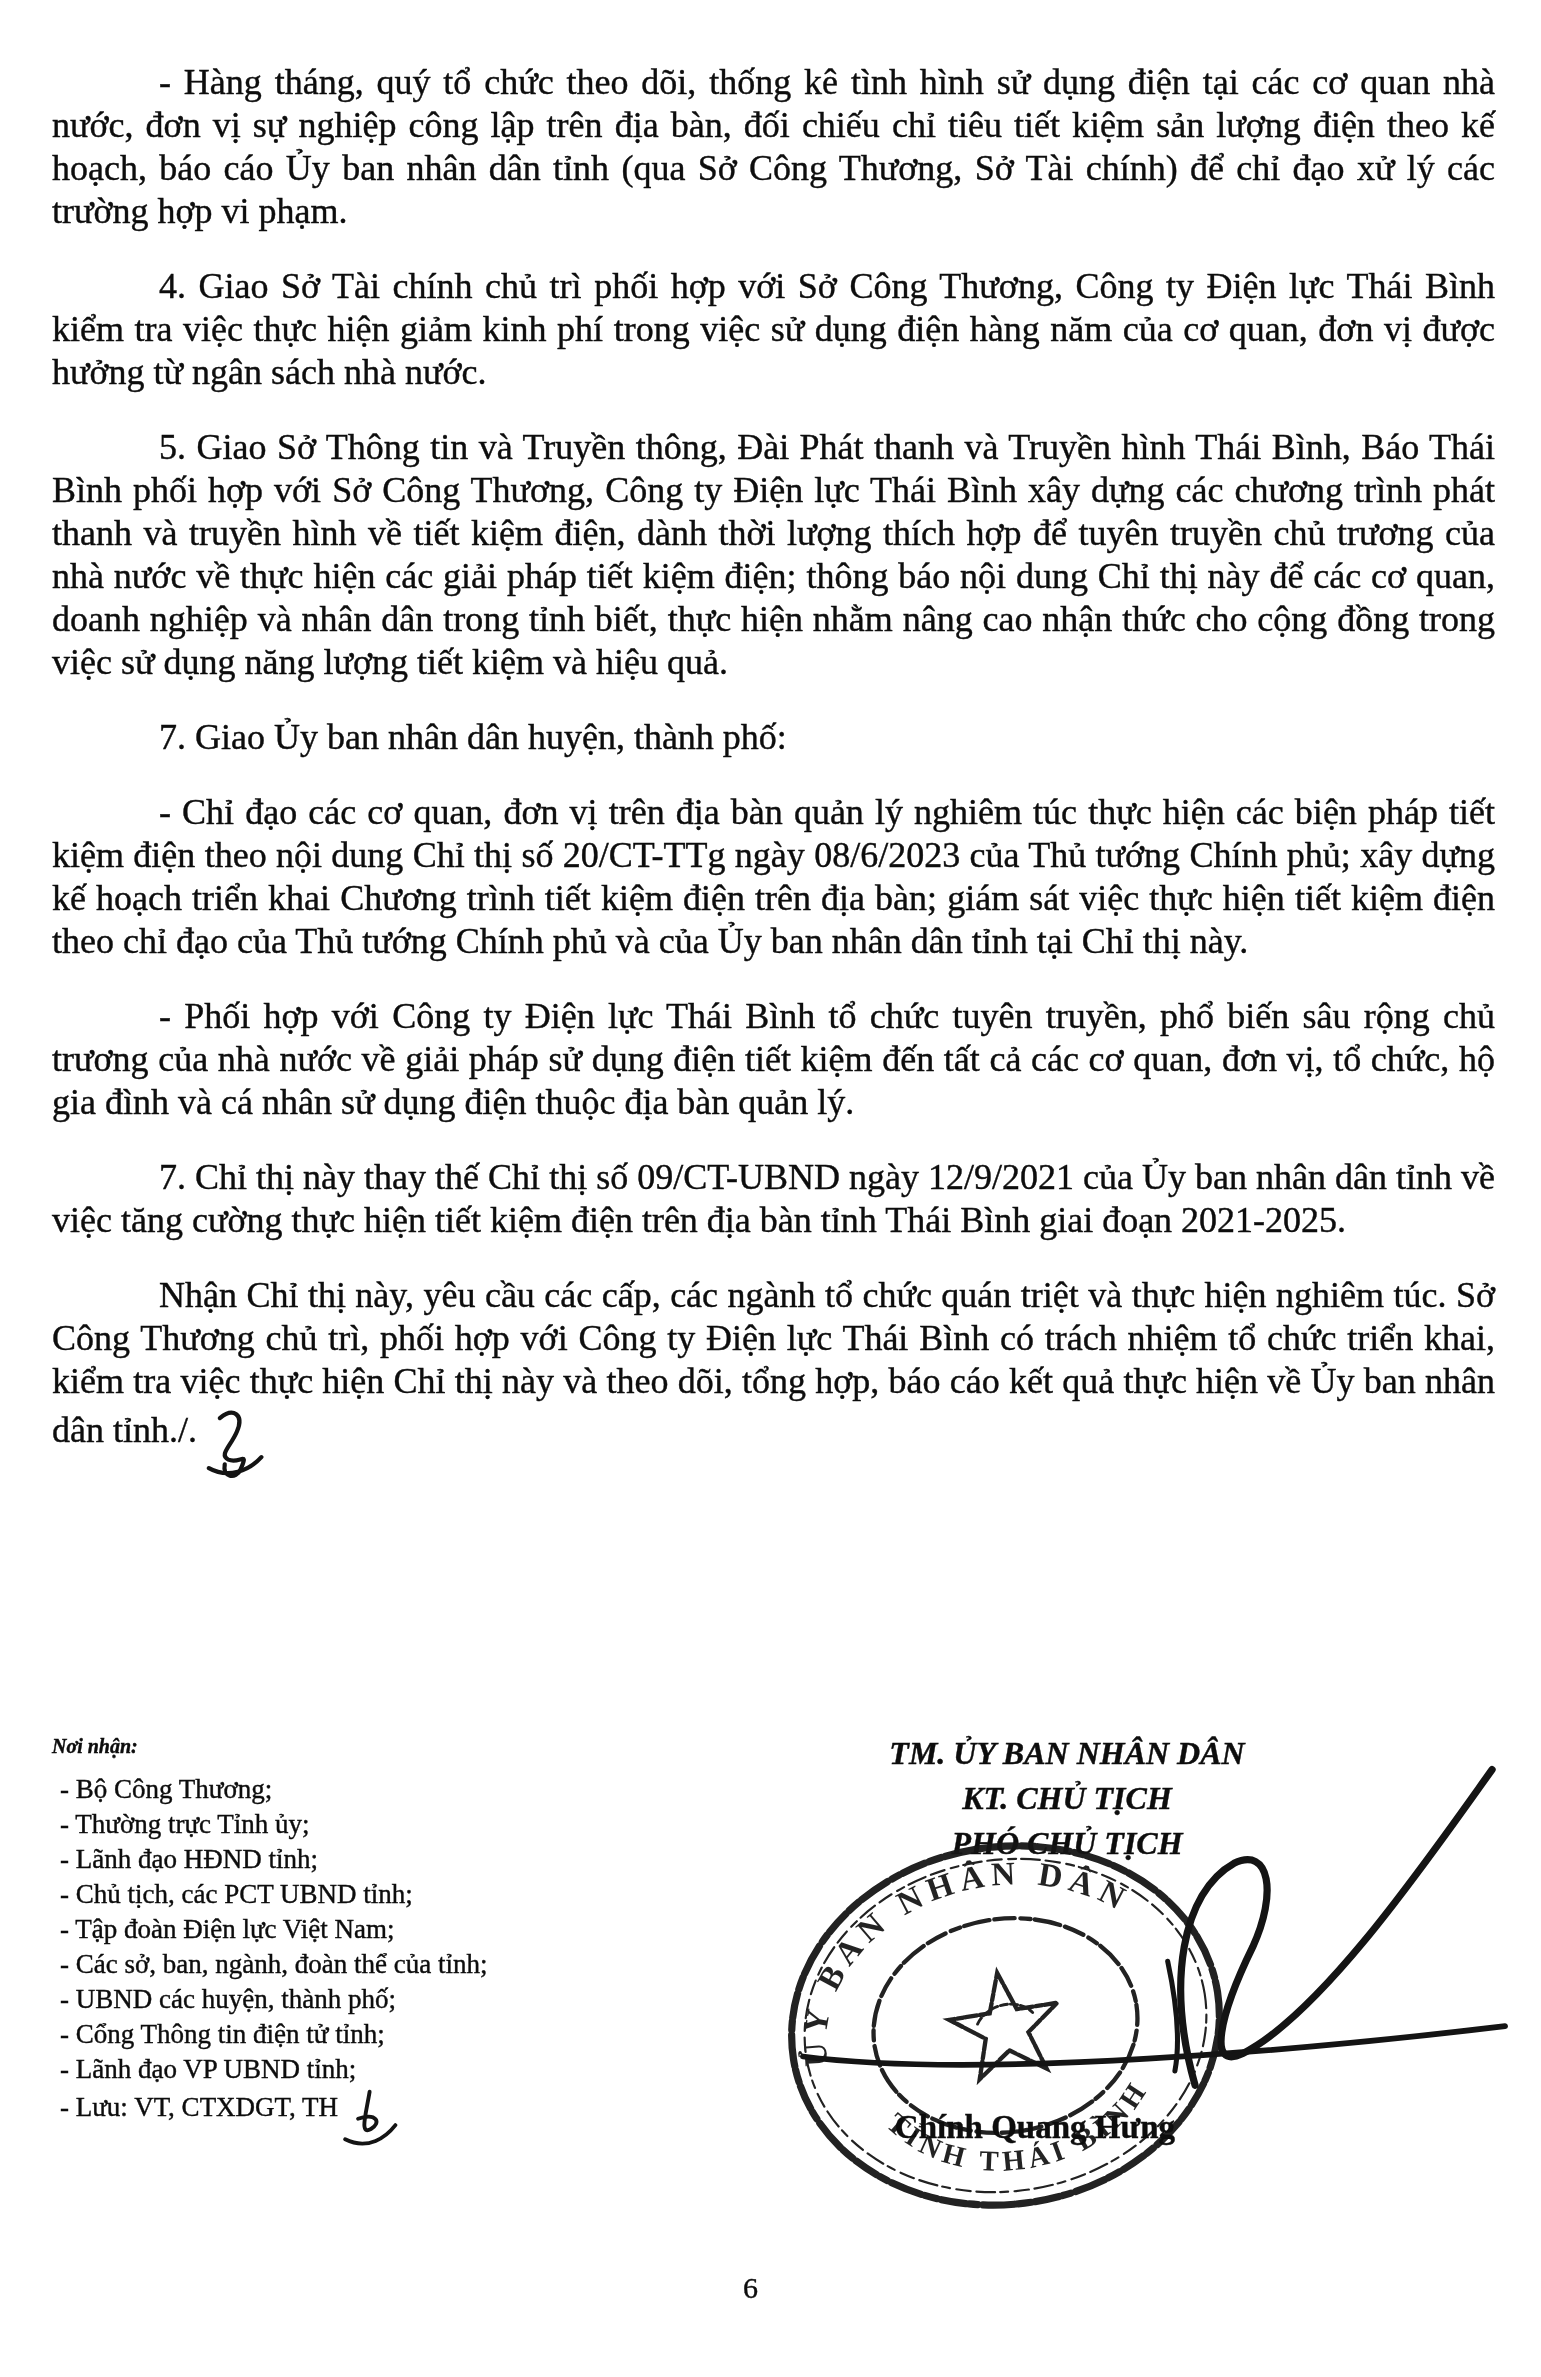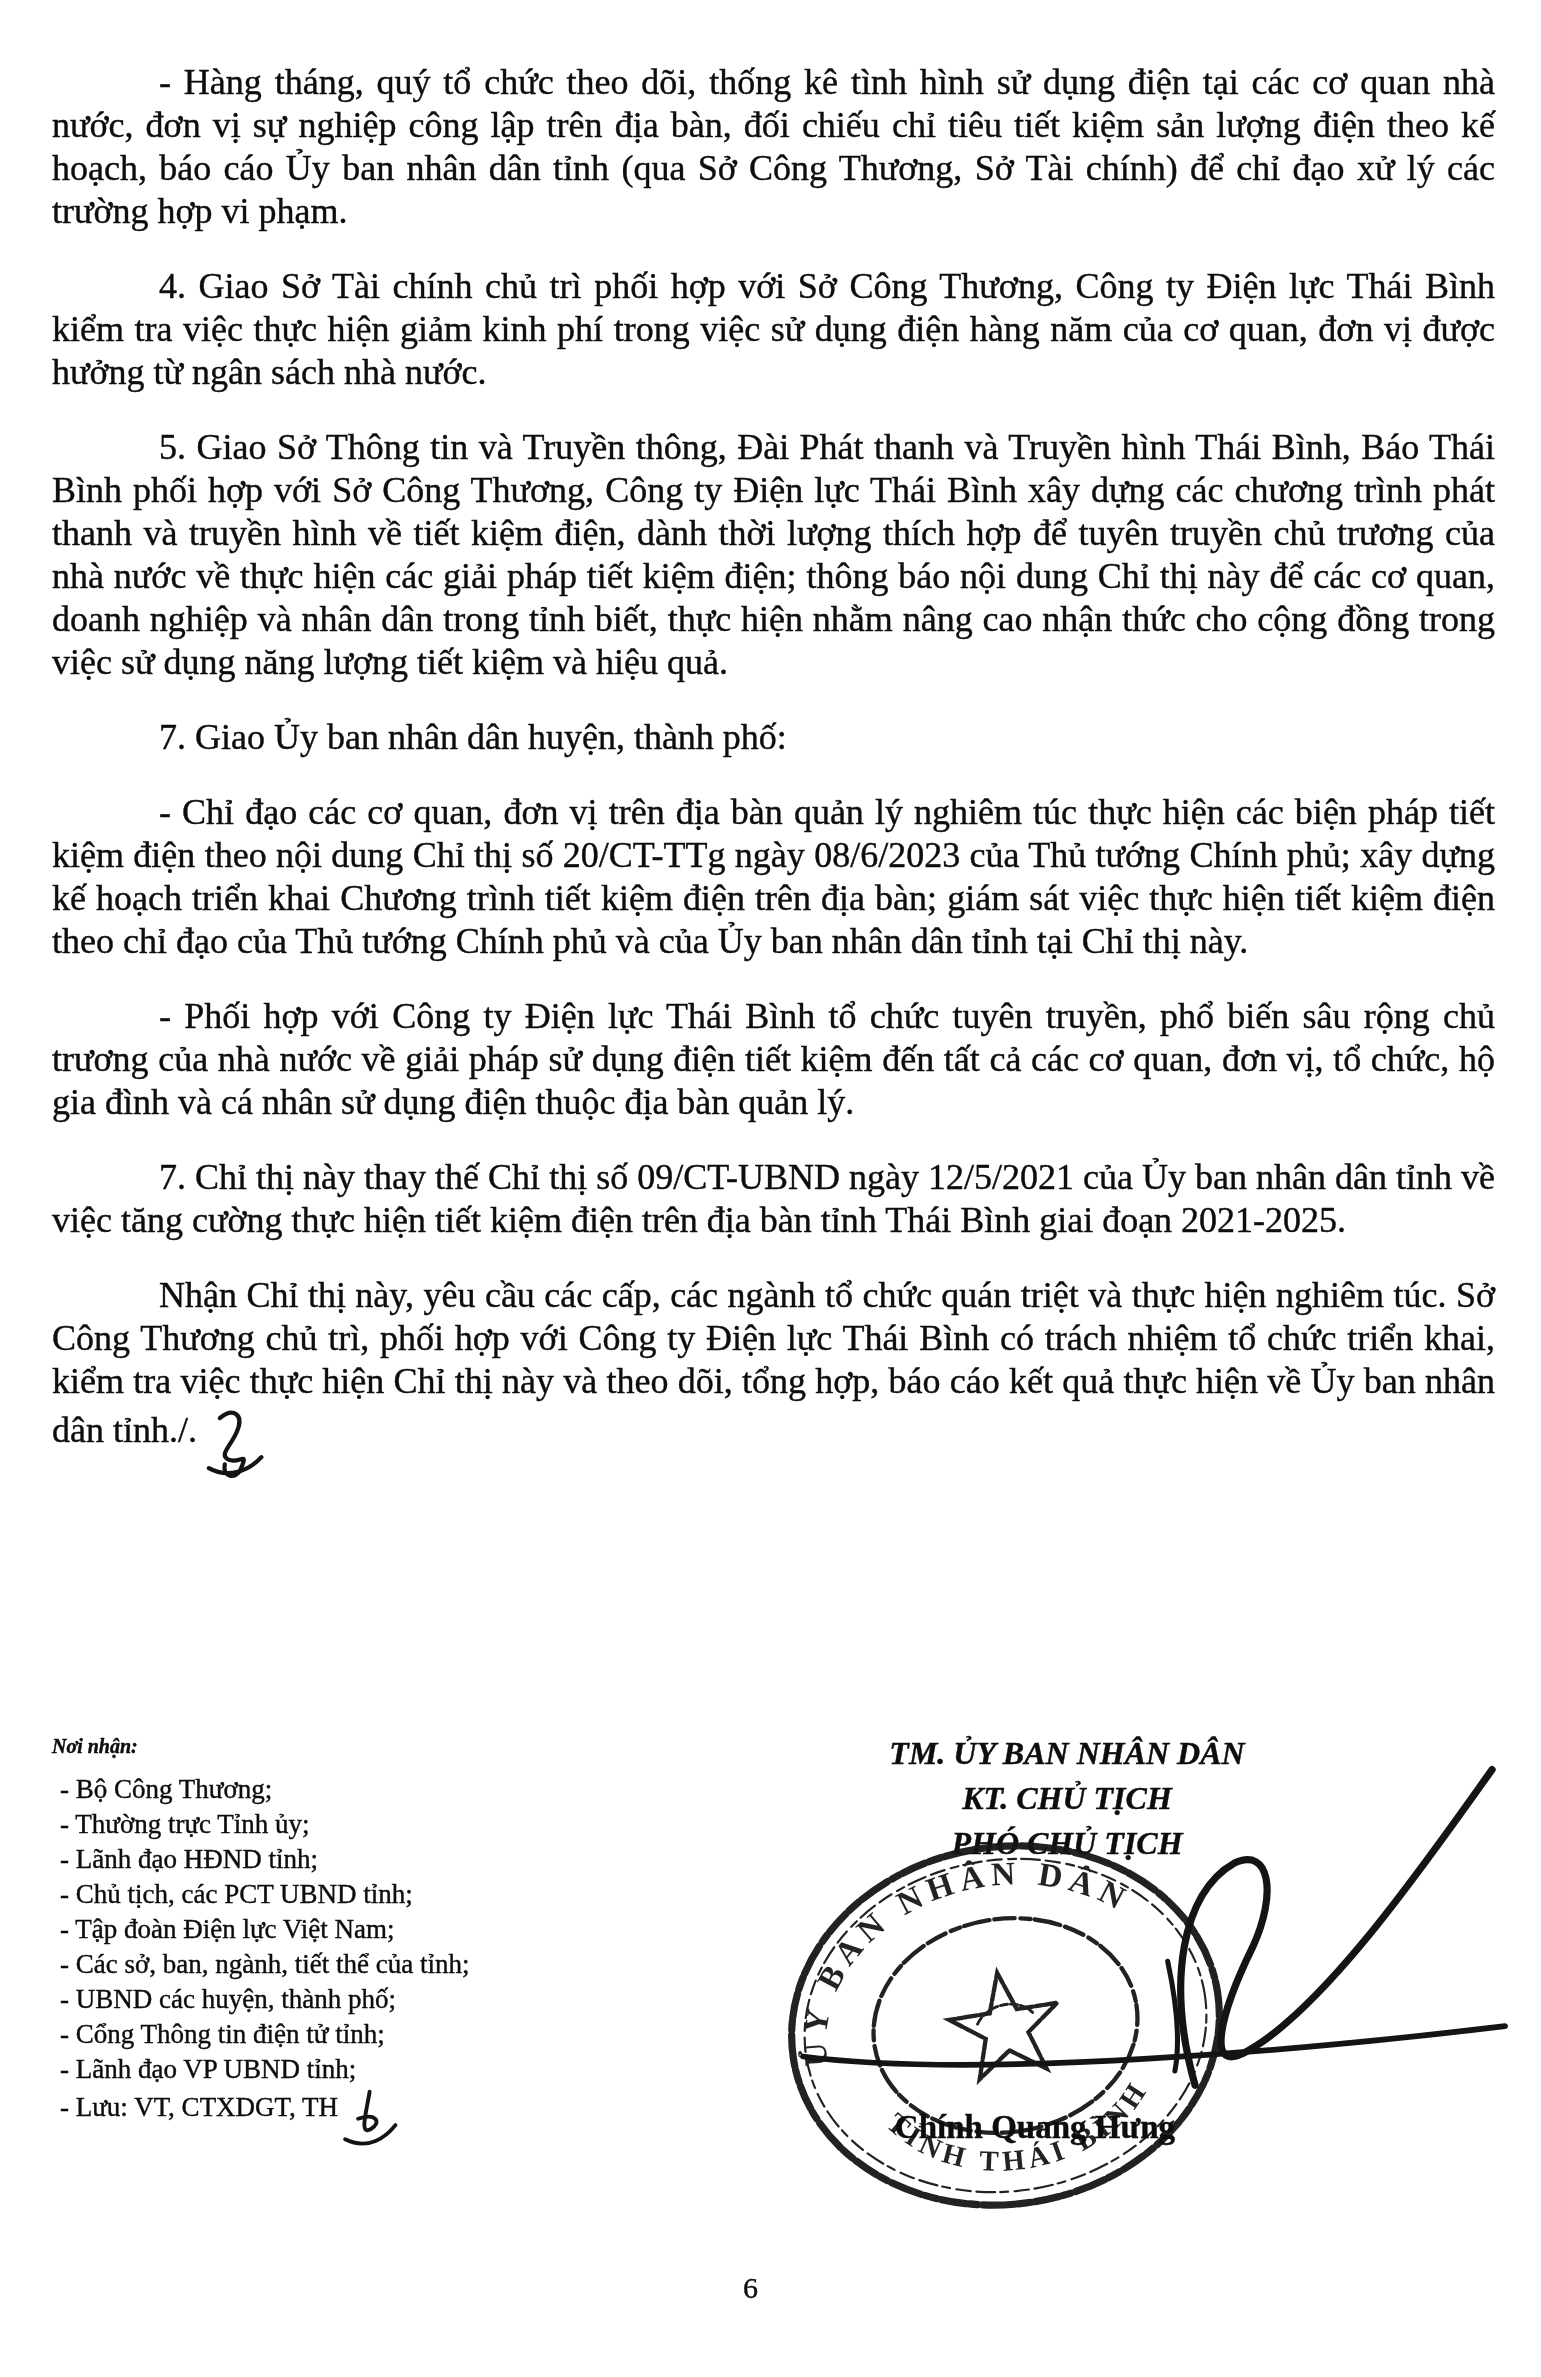--- a/index.html
+++ b/index.html
@@ -111,36 +111,36 @@
 
 <div class="page">
 
   <div class="content">
     <p class="para">- Hàng tháng, quý tổ chức theo dõi, thống kê tình hình sử dụng điện tại các cơ quan nhà nước, đơn vị sự nghiệp công lập trên địa bàn, đối chiếu chỉ tiêu tiết kiệm sản lượng điện theo kế hoạch, báo cáo Ủy ban nhân dân tỉnh (qua Sở Công Thương, Sở Tài chính) để chỉ đạo xử lý các trường hợp vi phạm.</p>
     <p class="para">4. Giao Sở Tài chính chủ trì phối hợp với Sở Công Thương, Công ty Điện lực Thái Bình kiểm tra việc thực hiện giảm kinh phí trong việc sử dụng điện hàng năm của cơ quan, đơn vị được hưởng từ ngân sách nhà nước.</p>
     <p class="para">5. Giao Sở Thông tin và Truyền thông, Đài Phát thanh và Truyền hình Thái Bình, Báo Thái Bình phối hợp với Sở Công Thương, Công ty Điện lực Thái Bình xây dựng các chương trình phát thanh và truyền hình về tiết kiệm điện, dành thời lượng thích hợp để tuyên truyền chủ trương của nhà nước về thực hiện các giải pháp tiết kiệm điện; thông báo nội dung Chỉ thị này để các cơ quan, doanh nghiệp và nhân dân trong tỉnh biết, thực hiện nhằm nâng cao nhận thức cho cộng đồng trong việc sử dụng năng lượng tiết kiệm và hiệu quả.</p>
     <p class="para">7. Giao Ủy ban nhân dân huyện, thành phố:</p>
     <p class="para">- Chỉ đạo các cơ quan, đơn vị trên địa bàn quản lý nghiêm túc thực hiện các biện pháp tiết kiệm điện theo nội dung Chỉ thị số 20/CT-TTg ngày 08/6/2023 của Thủ tướng Chính phủ; xây dựng kế hoạch triển khai Chương trình tiết kiệm điện trên địa bàn; giám sát việc thực hiện tiết kiệm điện theo chỉ đạo của Thủ tướng Chính phủ và của Ủy ban nhân dân tỉnh tại Chỉ thị này.</p>
     <p class="para">- Phối hợp với Công ty Điện lực Thái Bình tổ chức tuyên truyền, phổ biến sâu rộng chủ trương của nhà nước về giải pháp sử dụng điện tiết kiệm đến tất cả các cơ quan, đơn vị, tổ chức, hộ gia đình và cá nhân sử dụng điện thuộc địa bàn quản lý.</p>
-    <p class="para">7. Chỉ thị này thay thế Chỉ thị số 09/CT-UBND ngày 12/5/2021 của Ủy ban nhân dân tỉnh về việc tăng cường thực hiện tiết kiệm điện trên địa bàn tỉnh Thái Bình giai đoạn 2021-2025.</p>
+    <p class="para">7. Chỉ thị này thay thế Chỉ thị số 09/CT-UBND ngày 12/9/2021 của Ủy ban nhân dân tỉnh về việc tăng cường thực hiện tiết kiệm điện trên địa bàn tỉnh Thái Bình giai đoạn 2021-2025.</p>
     <p class="para para-final"><span>Nhận Chỉ thị này, yêu cầu các cấp, các ngành tổ chức quán triệt và thực hiện nghiêm túc. Sở Công Thương chủ trì, phối hợp với Công ty Điện lực Thái Bình có trách nhiệm tổ chức triển khai, kiểm tra việc thực hiện Chỉ thị này và theo dõi, tổng hợp, báo cáo kết quả thực hiện về Ủy ban nhân dân tỉnh./.</span><svg class="initials-mark" viewBox="0 0 100 120" fill="none" stroke="#141414" stroke-width="7" stroke-linecap="round">
       <path d="M 26 20 C 48 2 66 14 54 42 C 44 66 24 80 40 88 C 58 96 74 72 60 104 C 52 122 30 116 34 96"></path>
       <path d="M 8 102 C 40 120 74 106 94 84"></path>
     </svg></p>
   </div>
 
   <div class="recipients">
     <p class="recipients-heading">Nơi nhận:</p>
     <ul>
       <li>- Bộ Công Thương;</li>
       <li>- Thường trực Tỉnh ủy;</li>
       <li>- Lãnh đạo HĐND tỉnh;</li>
       <li>- Chủ tịch, các PCT UBND tỉnh;</li>
       <li>- Tập đoàn Điện lực Việt Nam;</li>
-      <li>- Các sở, ban, ngành, tiết thể của tỉnh;</li>
+      <li>- Các sở, ban, ngành, đoàn thể của tỉnh;</li>
       <li>- UBND các huyện, thành phố;</li>
       <li>- Cổng Thông tin điện tử tỉnh;</li>
       <li>- Lãnh đạo VP UBND tỉnh;</li>
       <li><span>- Lưu: VT, CTXDGT, TH</span><svg class="th-flourish" viewBox="0 0 90 100" fill="none" stroke="#141414" stroke-width="6" stroke-linecap="round">
         <path d="M 46 6 C 40 42 30 74 48 64 C 64 55 58 38 28 48"></path>
         <path d="M 8 80 C 44 98 72 76 86 58"></path>
       </svg></li>
     </ul>
   </div>
 

